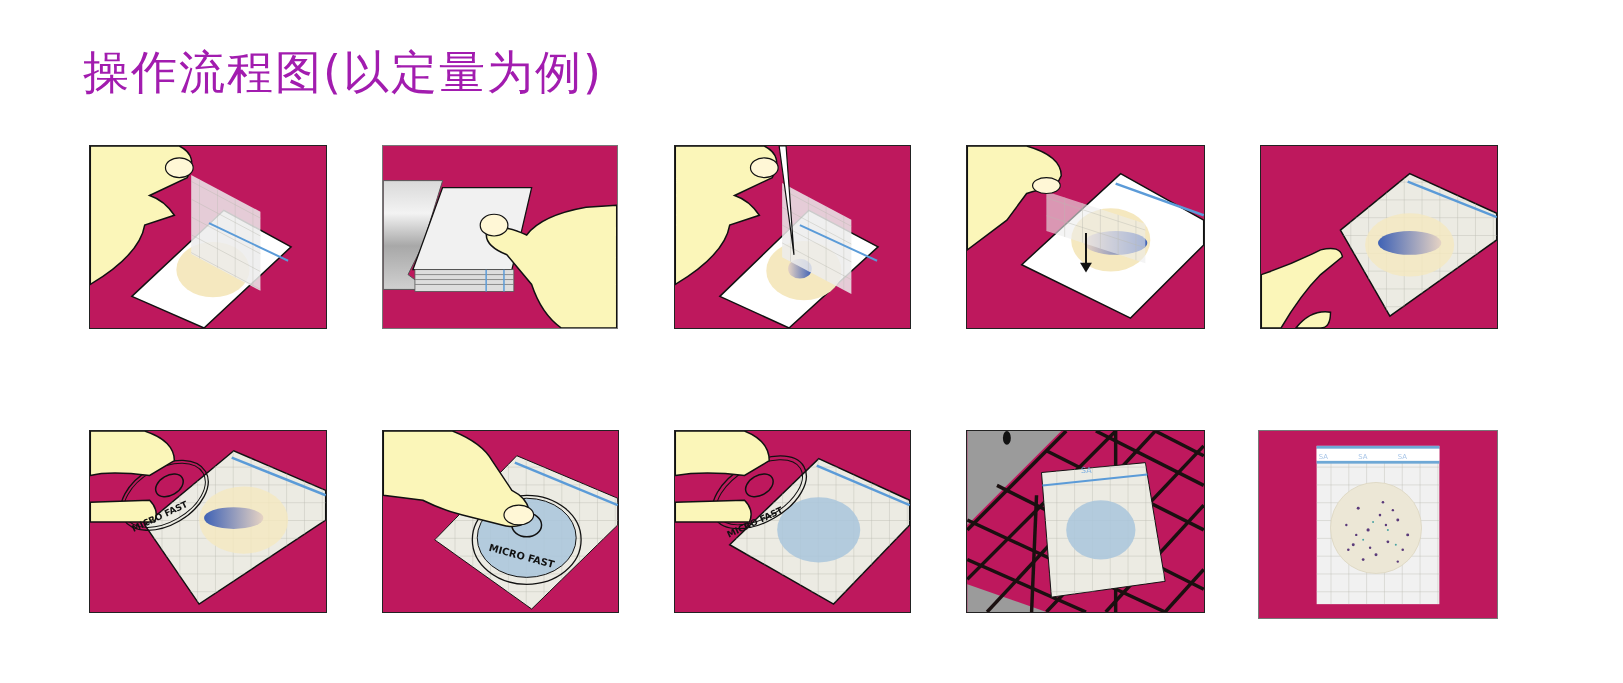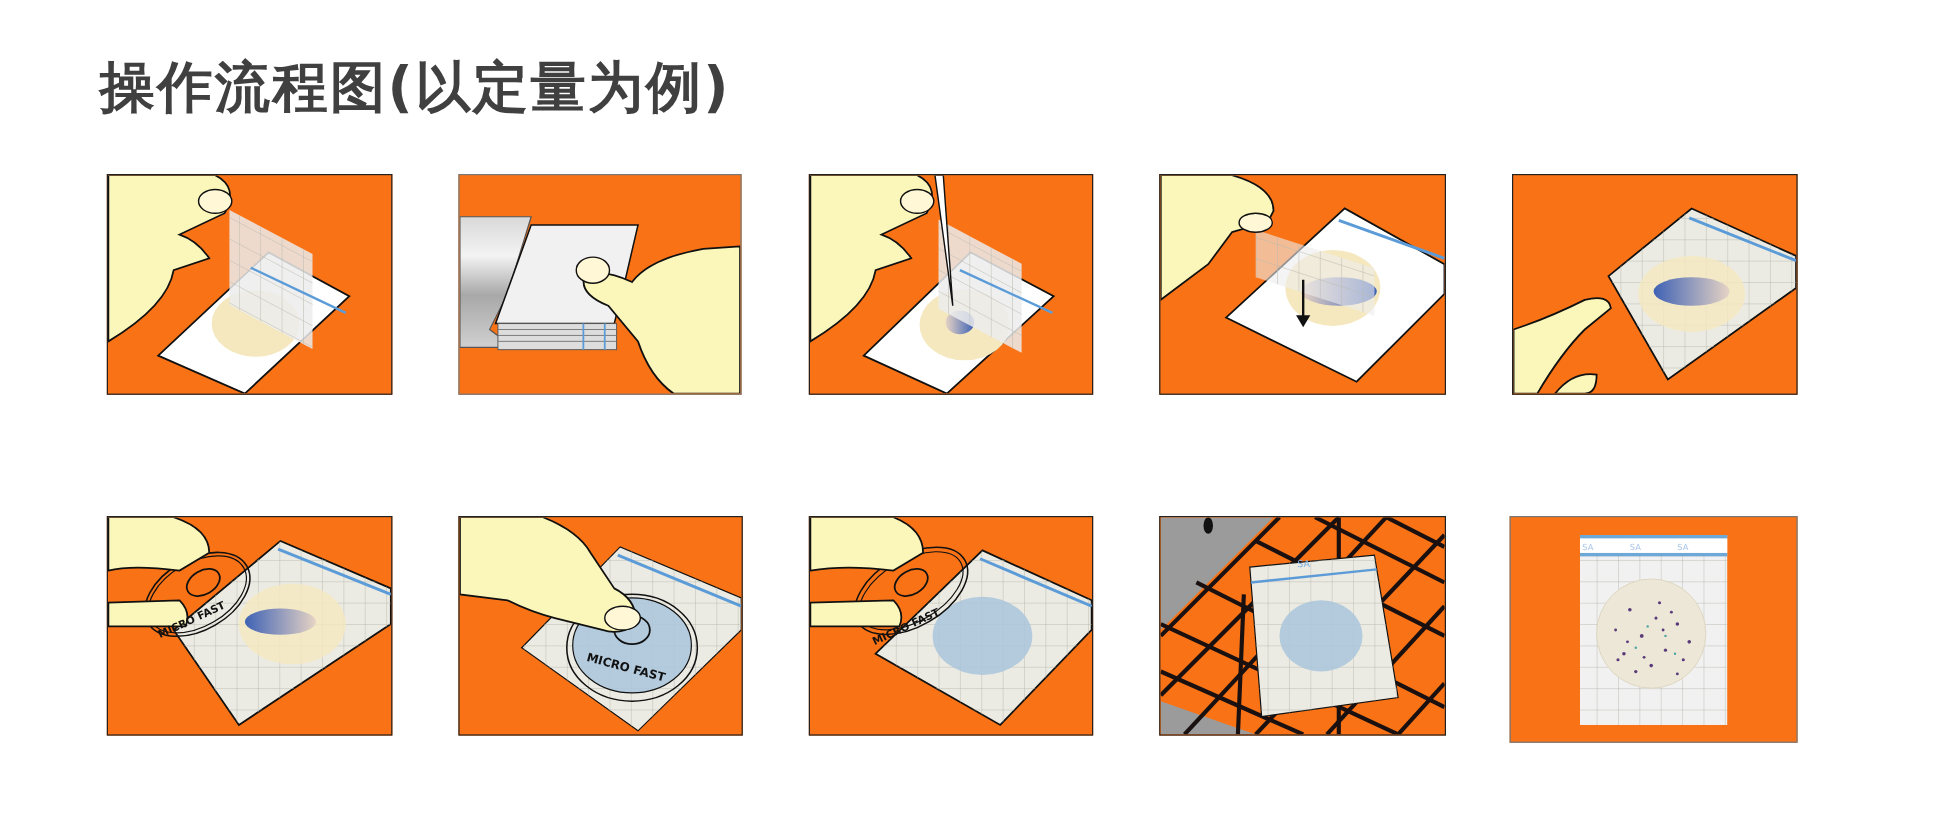--- a/index.html
+++ b/index.html
@@ -1,20 +1,20 @@
 <!DOCTYPE html>
 <html><head>
 <meta charset="utf-8">
 <style>
   html, body { margin: 0; padding: 0; background: #ffffff; }
   body { width: 1623px; height: 683px; position: relative; overflow: hidden;
          font-family: "DejaVu Sans", "Liberation Sans", sans-serif; }
-  .title { position: absolute; left: 83px; top: 42px; font-size: 46px; font-weight: bold;
-           color: #404040; letter-spacing: 2px; line-height: 60px; white-space: nowrap; }
-  .panel { position: absolute; background: #f97316; border: 1.5px solid #222; box-sizing: border-box; overflow: hidden; }
+  .title { position: absolute; left: 83px; top: 42px; font-size: 46px; font-weight: normal;
+           color: #a21caf; letter-spacing: 2px; line-height: 60px; white-space: nowrap; }
+  .panel { position: absolute; background: #be185d; border: 1.5px solid #222; box-sizing: border-box; overflow: hidden; }
   .panel svg { position: absolute; left: 0; top: 0; width: 100%; height: 100%; }
   .panel.soft { border-color: #777; }
 </style>
 </head>
 <body>
 
 <div class="title">操作流程图(以定量为例)</div>
 
 <svg width="0" height="0" style="position:absolute">
   <defs>

